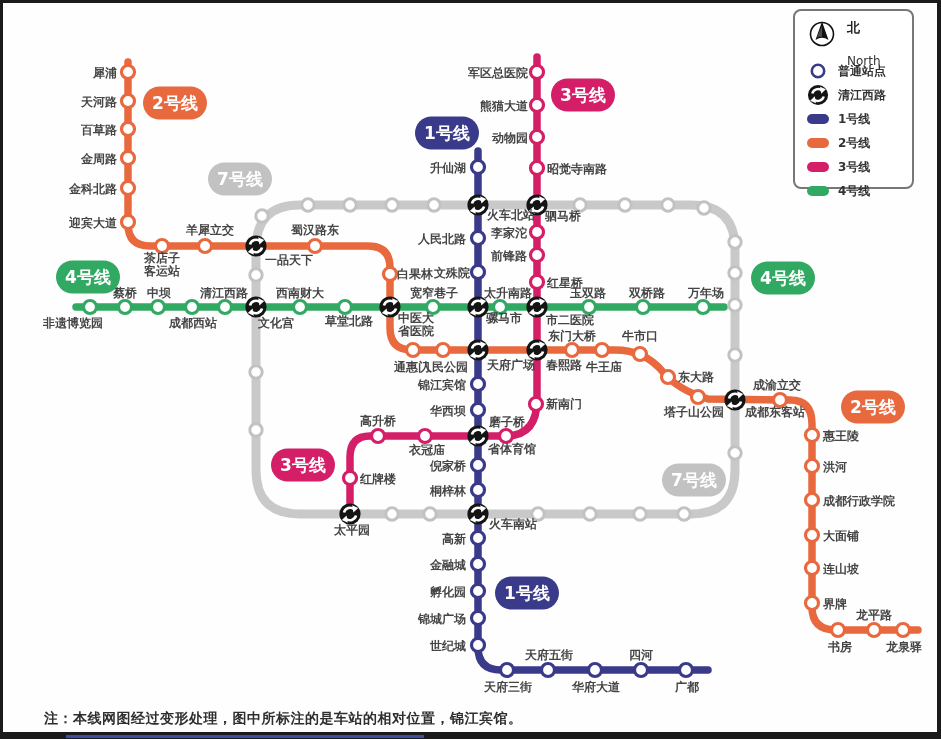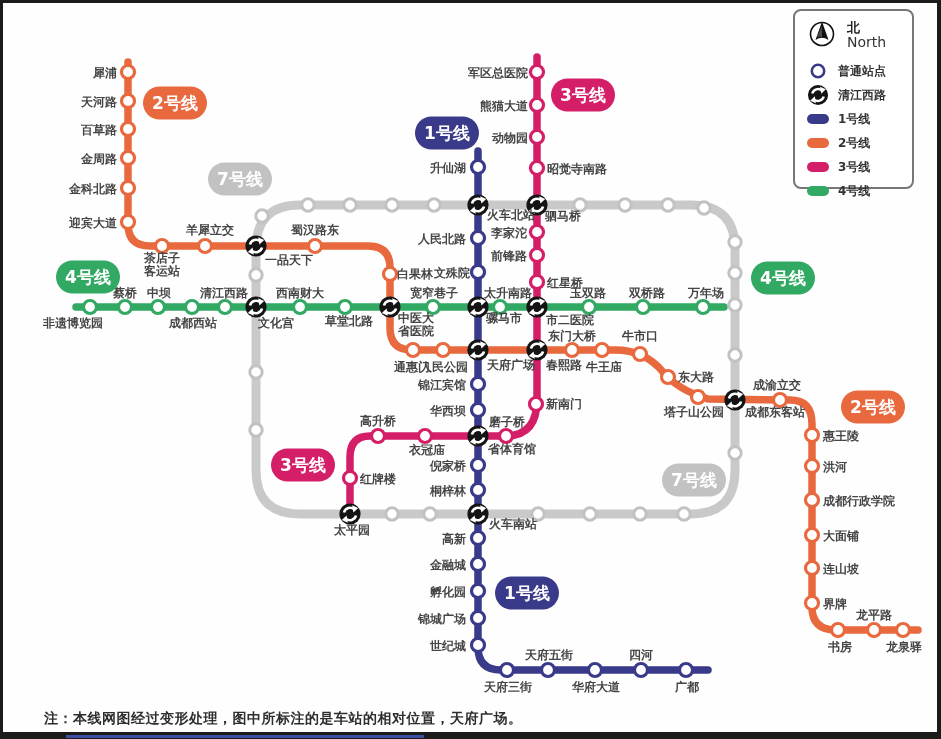--- a/index.html
+++ b/index.html
@@ -17,21 +17,21 @@
   .legend{
     position:absolute;left:793px;top:9px;width:121px;height:180px;
     background:#fff;border:2px solid #777;border-radius:8px;box-sizing:border-box;
     z-index:4;padding:6px 0 0 12px;
   }
   .l-row{display:flex;align-items:center;height:24px;}
   .compass-row{height:42px;align-items:flex-start;}
   .compass-row svg{margin-top:2px;}
   .north-labels{margin-left:10px;line-height:1;}
   .north-zh{font-size:13px;font-weight:700;color:#222;margin-top:4px;}
-  .north-en{font-size:14px;color:#333;margin-top:1px;}
+  .north-en{font-size:12px;color:#333;margin-top:21px;}
   .l-icon{width:22px;display:flex;justify-content:center;}
   .l-label{font-size:12px;font-weight:700;color:#333;margin-left:9px;white-space:nowrap;}
   .pill{display:inline-block;width:26px;height:10px;border-radius:5px;background:#999;}
   .note{
     position:absolute;left:44px;top:710px;font-size:14px;font-weight:700;color:#2e2e2e;
     letter-spacing:0.5px;white-space:nowrap;z-index:5;
   }
 </style>
 </head>
 <body>
@@ -311,20 +311,20 @@
       <span class="l-label">3号线</span>
     </div>
     <div class="l-row">
       <span class="l-icon">
           <span class="pill" style="background: rgb(49, 169, 98);"></span>
         </span>
       <span class="l-label">4号线</span>
     </div>
   </div>
 
-  <div class="note">注：本线网图经过变形处理，图中所标注的是车站的相对位置，天府广场。</div>
+  <div class="note">注：本线网图经过变形处理，图中所标注的是车站的相对位置，锦江宾馆。</div>
 
   <div class="frame top"></div>
   <div class="frame left"></div>
   <div class="frame right"></div>
   <div class="frame bottom"></div>
   <div class="blue-rule"></div>
 </div>
 
 </body></html>

